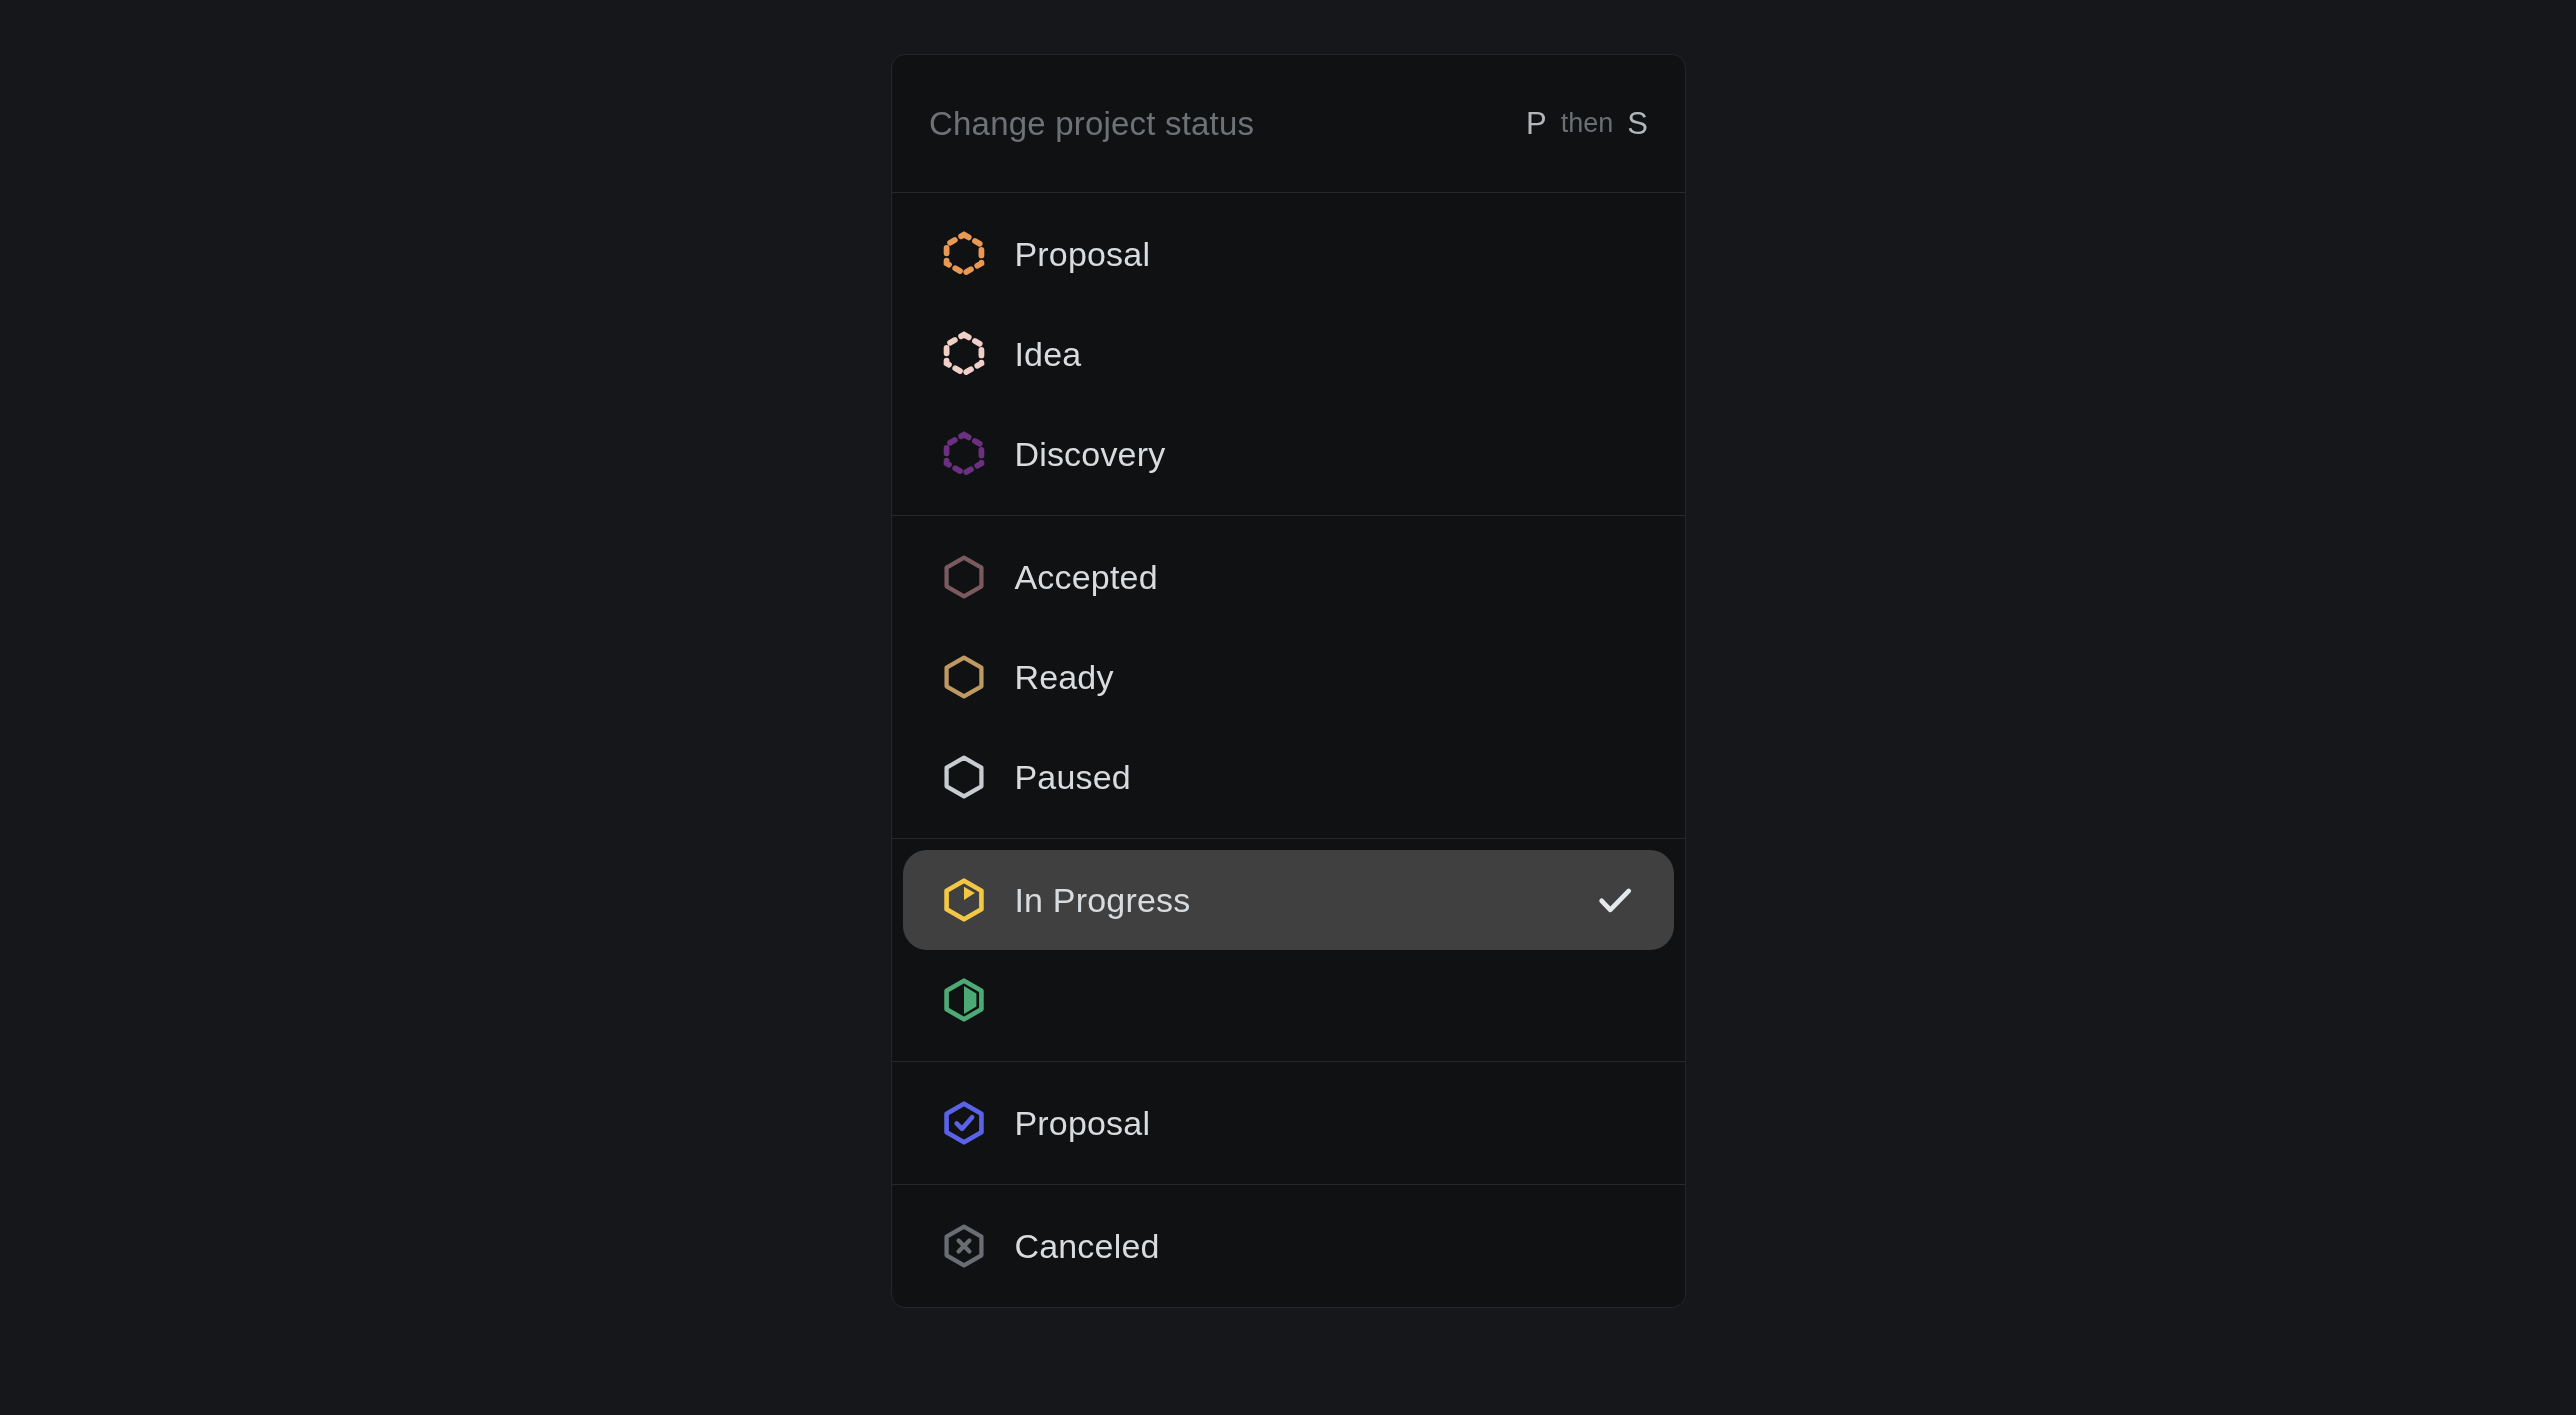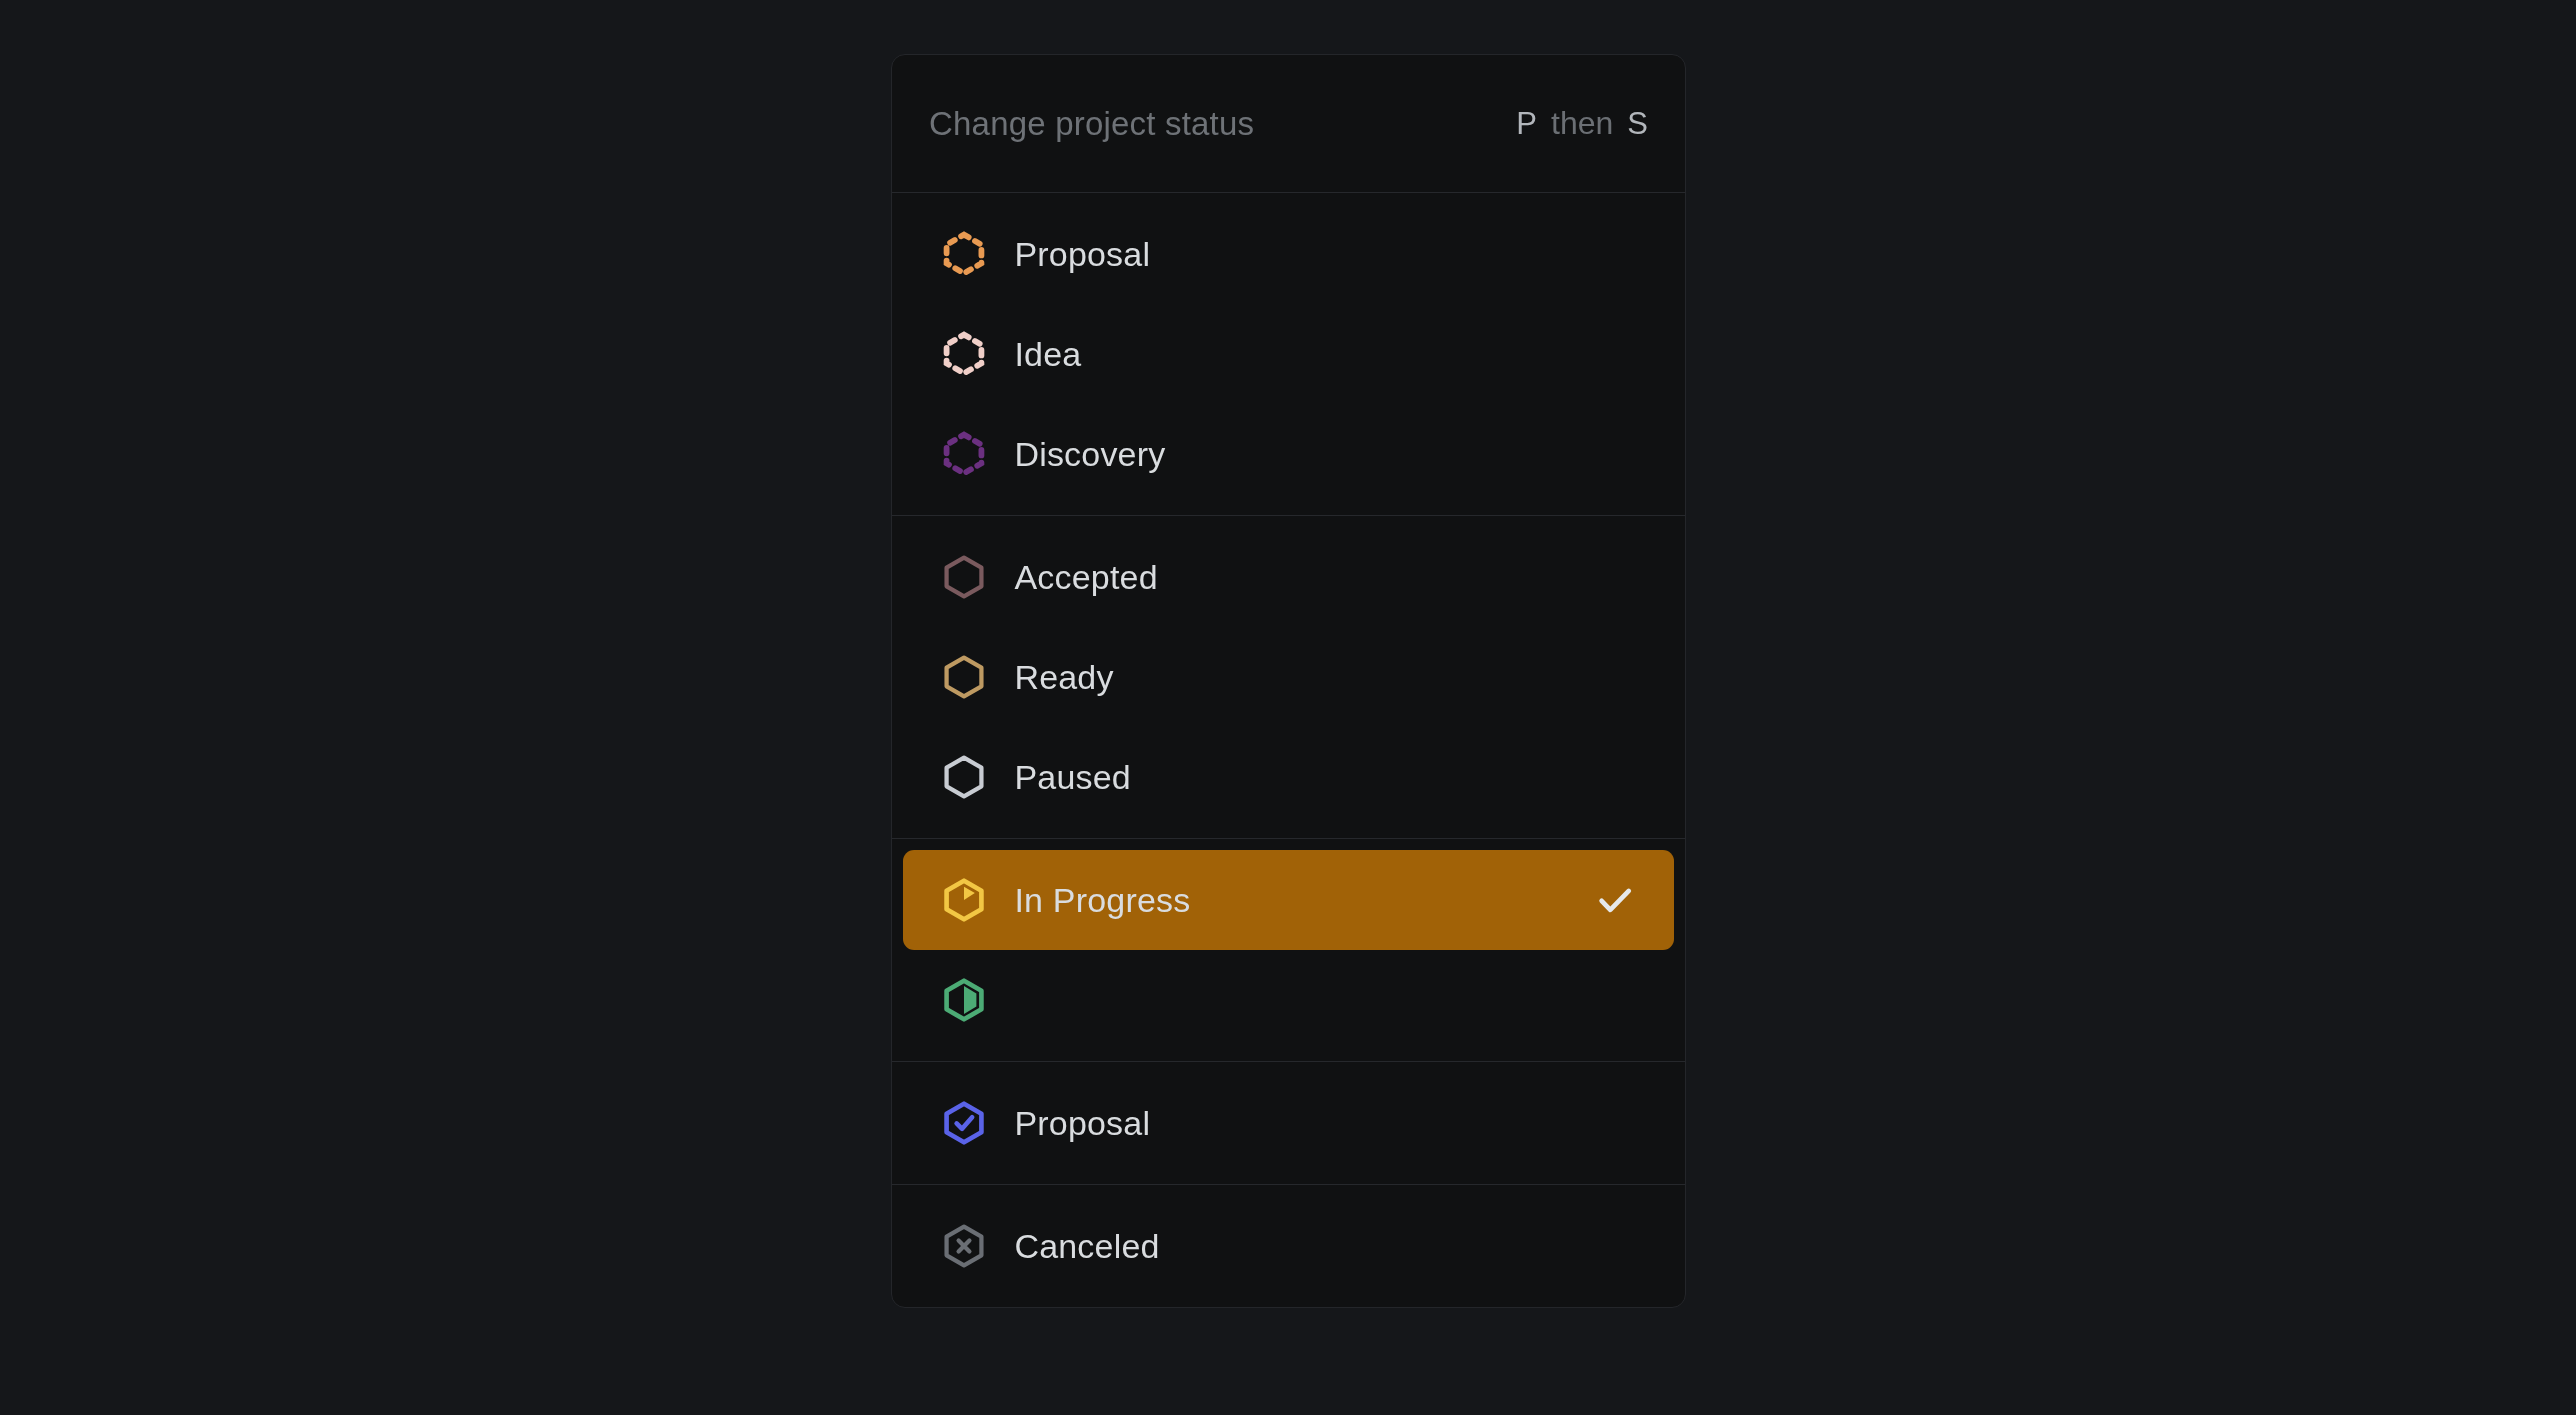--- a/index.html
+++ b/index.html
@@ -44,21 +44,21 @@
     display:flex;
     align-items:center;
     gap:14px;
     white-space:nowrap;
   }
   .shortcut .key {
     font-size:31px;
     color:#b2b6bb;
   }
   .shortcut .then {
-    font-size:32px;
+    font-size:27px;
     color:#6b6f74;
   }
   .group {
     padding:11px 0;
     border-bottom:0.8px solid #26282c;
   }
   .group:last-child { border-bottom:none; }
 
   .row {
     position:relative;
@@ -71,21 +71,22 @@
     border-radius:11px;
   }
   .row .label {
     font-size:34px;
     color:#d9dcdf;
     letter-spacing:0.2px;
     white-space:nowrap;
     flex:1;
   }
   .row.selected {
-    background:#a16207;
+    background:#404040;
+    border-radius:24px;
   }
   .row .check {
     width:44px;
     height:44px;
     flex:0 0 auto;
     display:flex;
     align-items:center;
     justify-content:center;
   }
   .row .check svg { display:block; }

